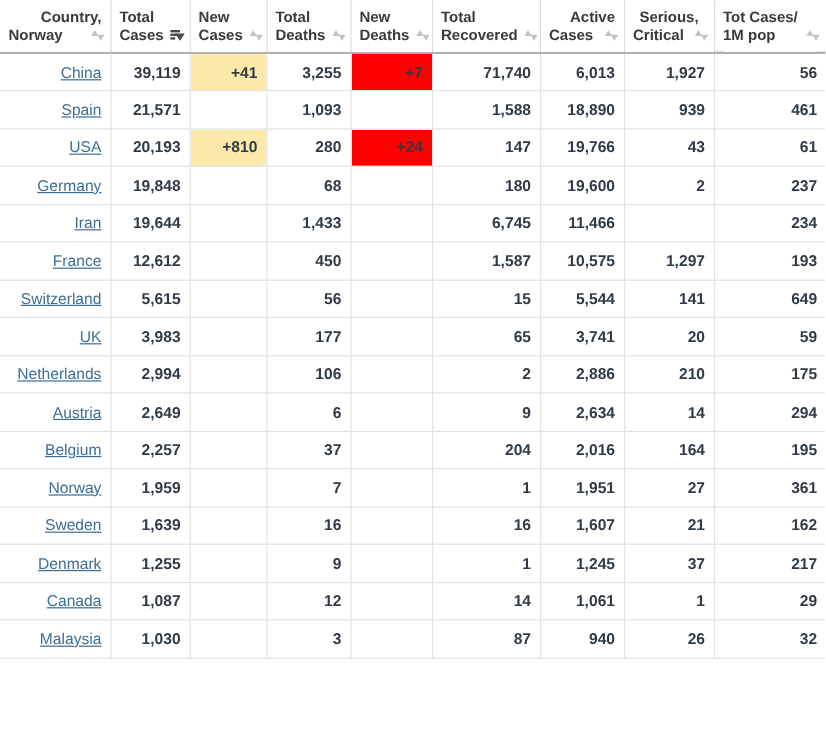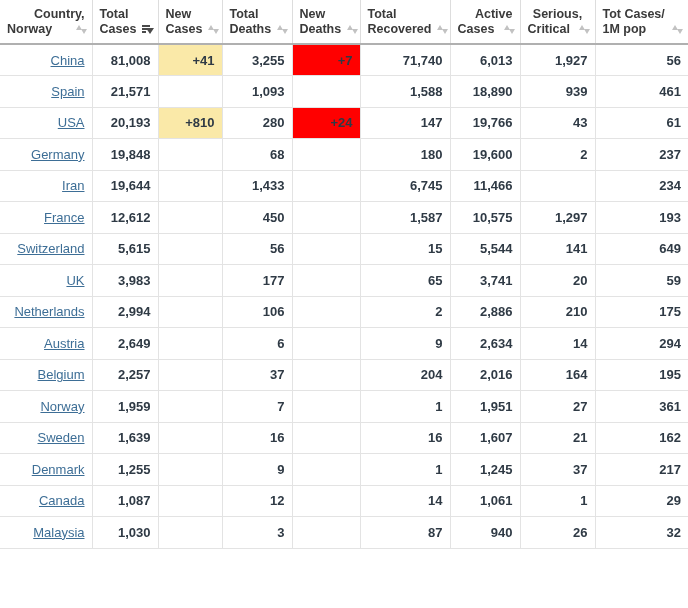--- a/index.html
+++ b/index.html
@@ -256,21 +256,21 @@
                   <i class="b"></i>
                 </span>
               </span>
             </span>
           </th>
         </tr>
     </thead>
     <tbody id="table-body">
         <tr>
           <td class="country"><a href="#">China</a></td>
-          <td>81,008</td>
+          <td>39,119</td>
           <td class="cell-new-cases">+41</td>
           <td>3,255</td>
           <td class="cell-new-deaths">+7</td>
           <td>71,740</td>
           <td>6,013</td>
           <td>1,927</td>
           <td>56</td>
         </tr>
         <tr>
           <td class="country"><a href="#">Spain</a></td>

